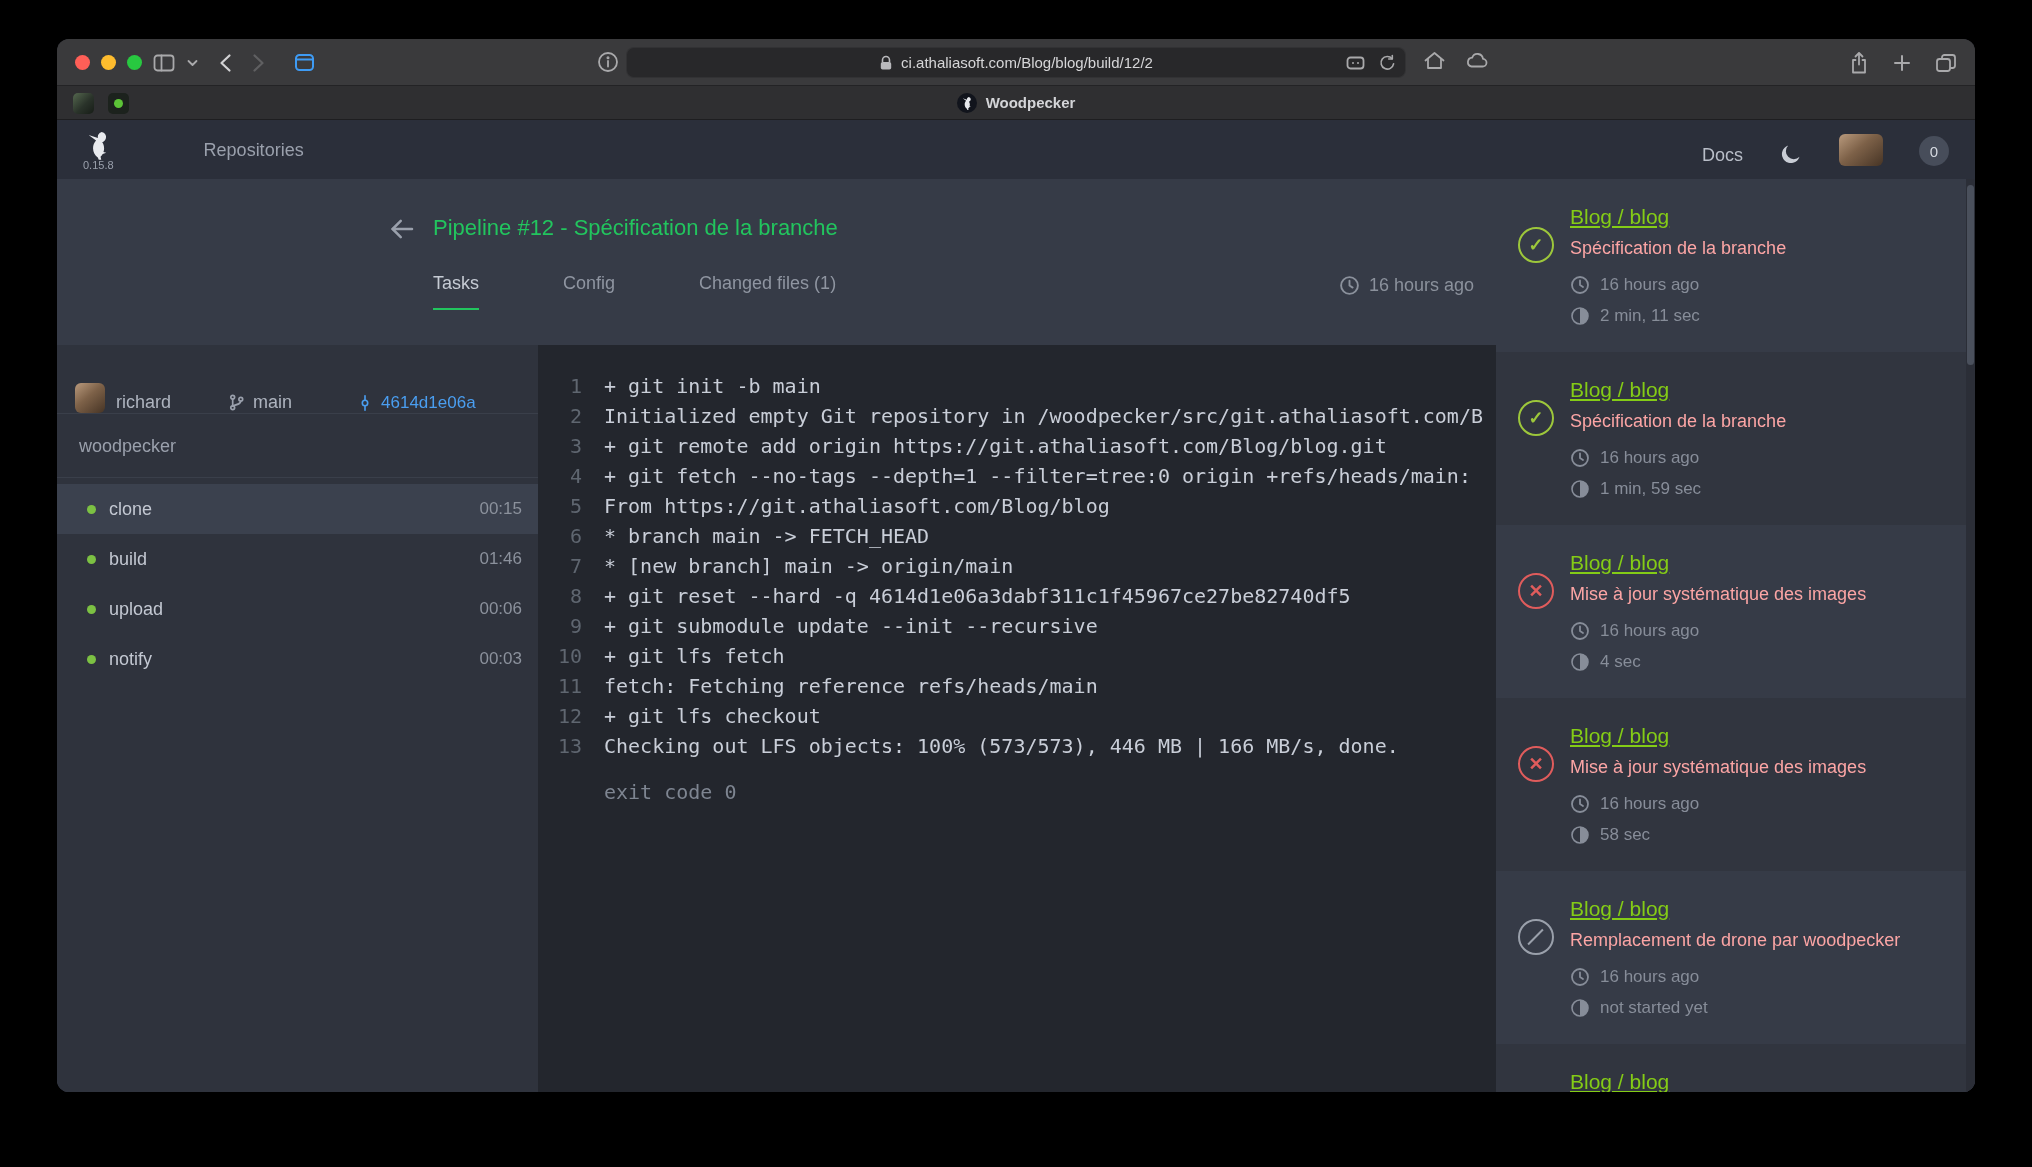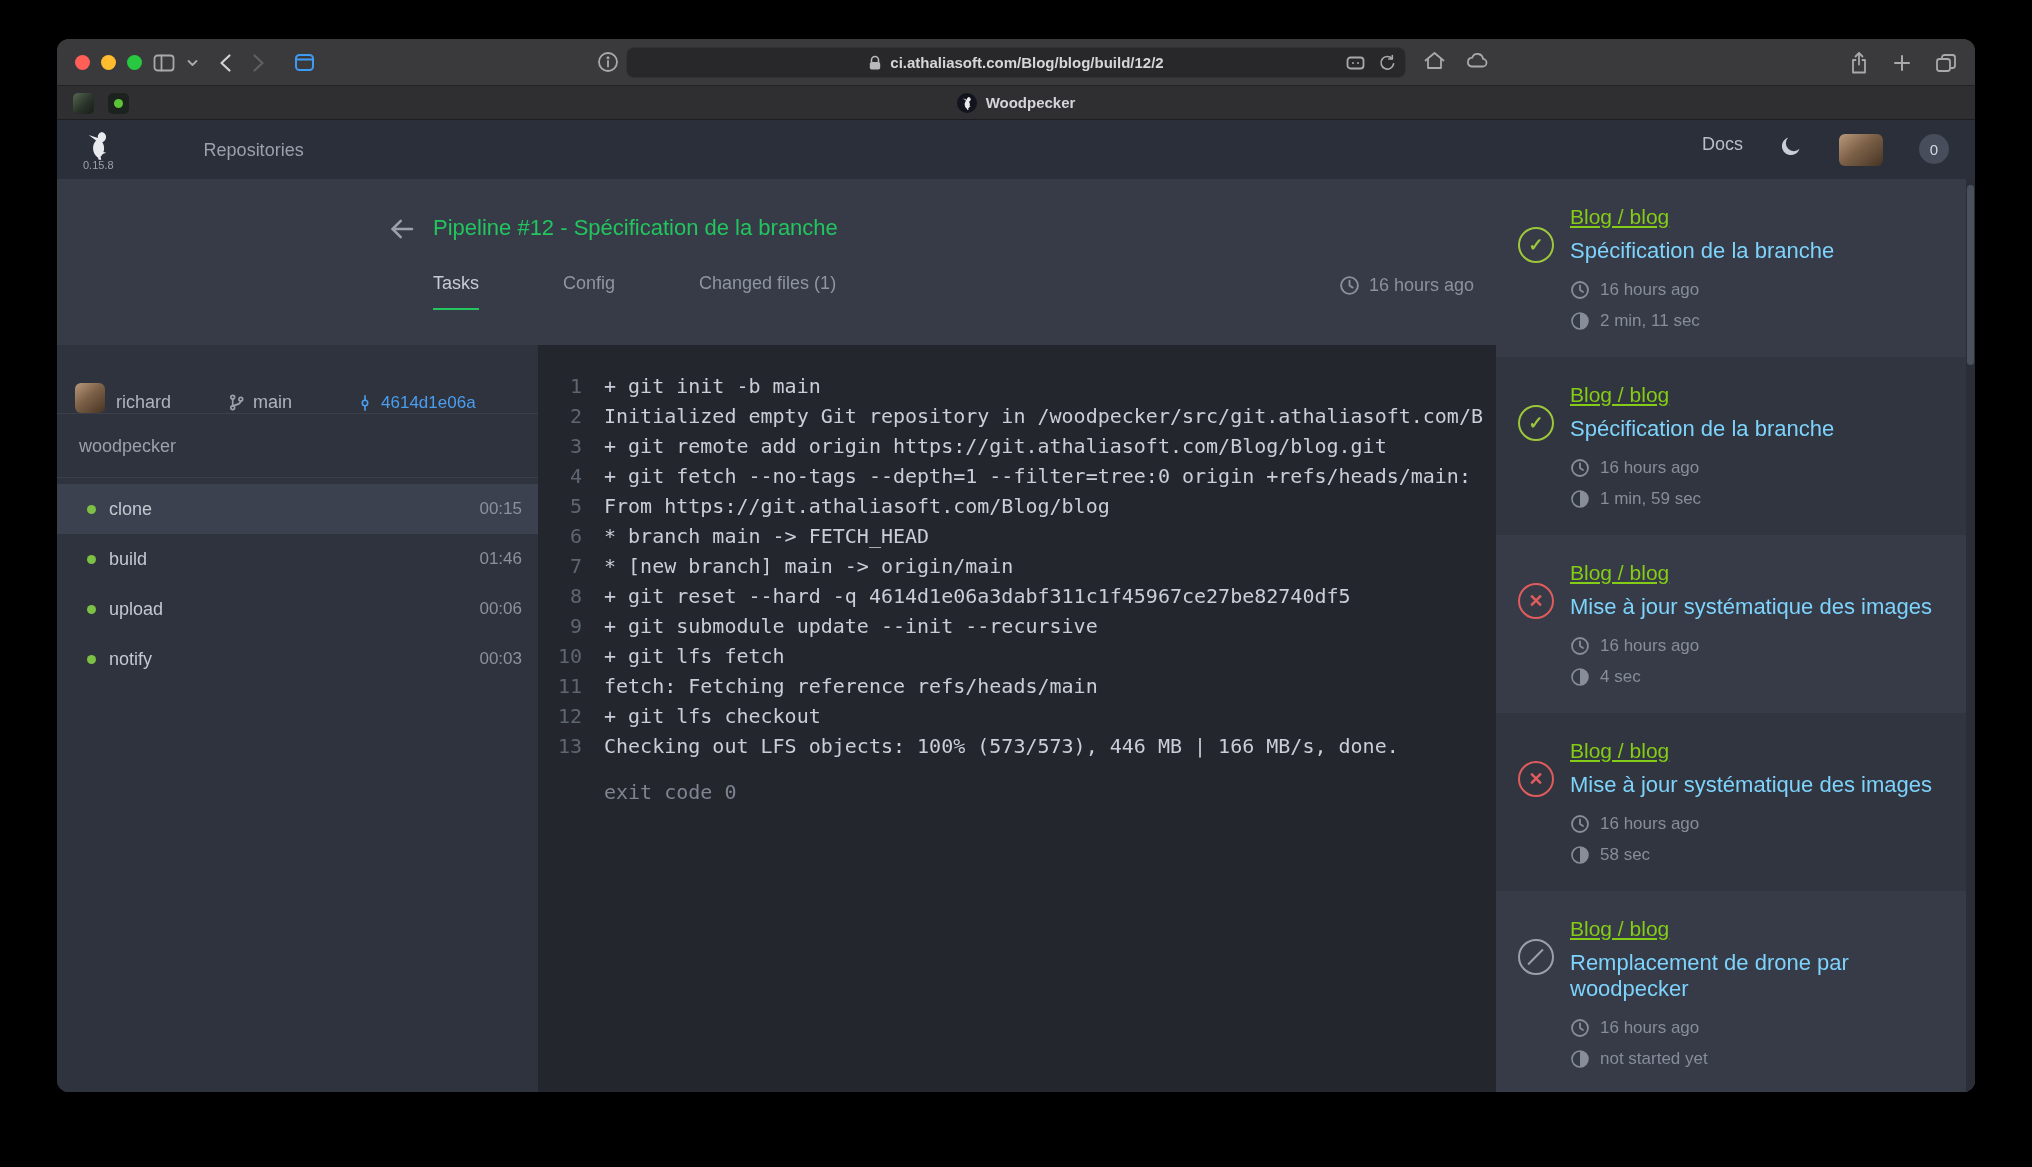--- a/index.html
+++ b/index.html
@@ -30,21 +30,21 @@
   .tb-icon { display:inline-flex; align-items:center; justify-content:center; color:#a9a9ab; }
   .tb-icon svg { display:block; }
   .dim { color:#5f5f61; }
   .bright { color:#d2d2d4; }
   .blue-ic { color:#3e9bf4; }
   .info-ic { position:absolute; left:540px; top:12px; }
   .url-field {
     position:absolute; left:569px; top:8px; width:780px; height:31px;
     background:#28282a; border:1px solid rgba(255,255,255,.05); border-radius:8px;
     display:flex; align-items:center; justify-content:center; gap:8px;
-    color:#d6d6d8; font-size:15px;font-weight:bold;
+    color:#d6d6d8; font-size:15px;
   }
   .url-right { position:absolute; right:10px; top:0; height:29px; display:flex; align-items:center; gap:12px; color:#9c9c9e; }
   .home-ic { position:absolute; left:1366px; top:11px; }
   .cloud-ic { position:absolute; left:1408px; top:12px; }
   .right-cluster { position:absolute; right:18px; top:0; height:47px; display:flex; align-items:center; gap:24px; }
 
   
   .tabbar {
     position:relative; height:34px; background:#2f2f31; border-bottom:1px solid #1e1e20;
     display:flex; align-items:center; justify-content:center;
@@ -60,21 +60,21 @@
 
   
   .webview { position:absolute; left:0; top:82px; right:0; bottom:0; background:#363b47; overflow:hidden; }
 
   
   .app-navbar { height:58px; background:#2b2f3a; display:flex; align-items:center; padding:0 26px; }
   .logo-block { margin-left:0; display:flex; flex-direction:column; align-items:center; }
   .logo-block svg { width:30px; height:30px; fill:#e8eaee; }
   .version { font-size:11px; color:#9aa0ac; margin-top:-1px; }
   .repos-link { margin-left:90px; font-size:18px; color:#9aa0ac; }
-  .nav-right { margin-left:auto; display:flex; align-items:flex-start; gap:36px; }
+  .nav-right { margin-left:auto; display:flex; align-items:flex-end; gap:36px; }
   .docs-link { font-size:18px; color:#b9bec8; }
   .moon { color:#c9cdd5; display:inline-flex; }
   .nav-avatar { width:44px; height:32px; border-radius:6px; background:linear-gradient(140deg,#b99a7d 0%,#7d6148 45%,#463425 100%); }
   .count-badge { width:30px; height:30px; border-radius:50%; background:#474d5a; color:#d6dae1; font-size:15px; display:flex; align-items:center; justify-content:center; }
 
   
   .content { position:absolute; left:0; top:58px; right:0; bottom:0; display:flex; }
   .main { width:1439px; display:flex; flex-direction:column; min-width:0; }
 
   .pipe-header { position:relative; height:166px; flex:none; }
@@ -127,21 +127,21 @@
   .status-circle[data-status="success"] { border-color:#9dc73b; color:#9dc73b; }
   .status-circle[data-status="failure"] { border-color:#e05c5c; color:#e05c5c; }
   .status-circle[data-status="skipped"] { border-color:#9aa0ab; color:#9aa0ab; }
   .status-circle[data-status="skipped"]::after {
     content:""; position:absolute; left:5px; top:15px; width:21px; height:2px;
     background:#9aa0ab; transform:rotate(-45deg);
   }
   .status-circle[data-status="none"] { border-color:transparent; }
   .build-info { flex:1; min-width:0; }
   .repo-link { display:inline-block; font-size:21px; color:#84cc16; text-decoration:underline; cursor:pointer; }
-  .build-title { margin-top:9px; font-size:22px; color:#7dd3fc; }
+  .build-title { margin-top:9px; font-size:18px; color:#fca5a5; }
   .time-row { display:flex; align-items:center; gap:10px; margin-top:11px; color:#878d99; font-size:17px; }
   .time-row.first { margin-top:16px; }
   .time-row svg { width:20px; height:20px; flex:none; }
   .scroll-track { position:absolute; right:0; top:0; bottom:0; width:9px; background:#2b2e37; }
   .scroll-thumb { position:absolute; right:1px; top:6px; width:7px; height:180px; border-radius:4px; background:#4a505c; }
 
   svg.stroke { fill:none; stroke:currentColor; stroke-width:1.8; stroke-linecap:round; stroke-linejoin:round; }
 </style>
 </head>
 <body>

